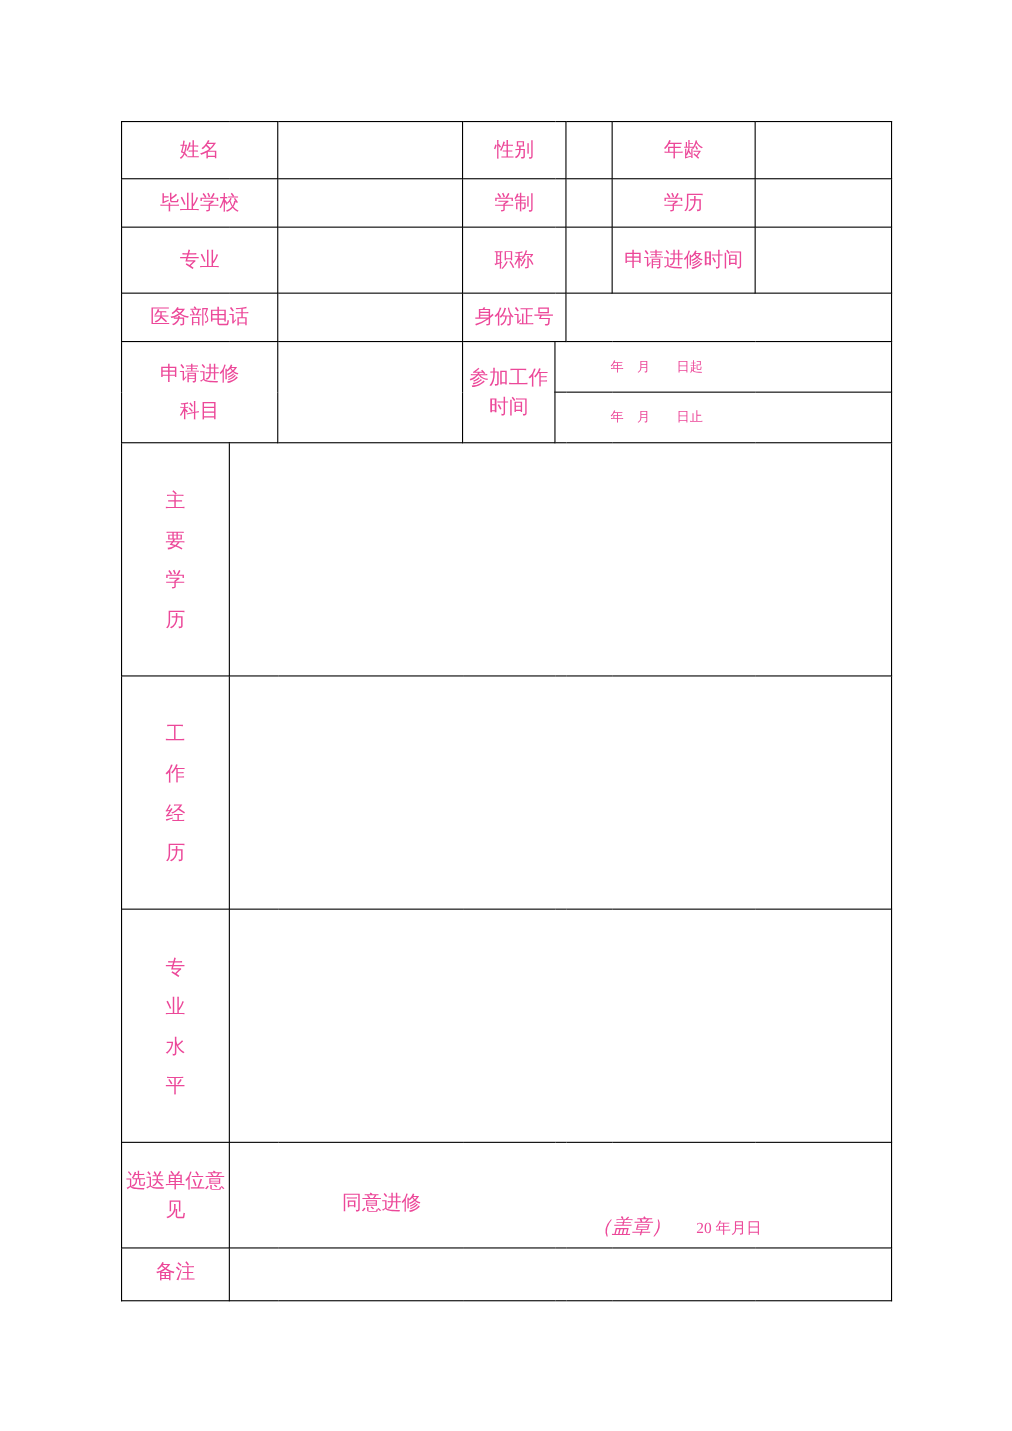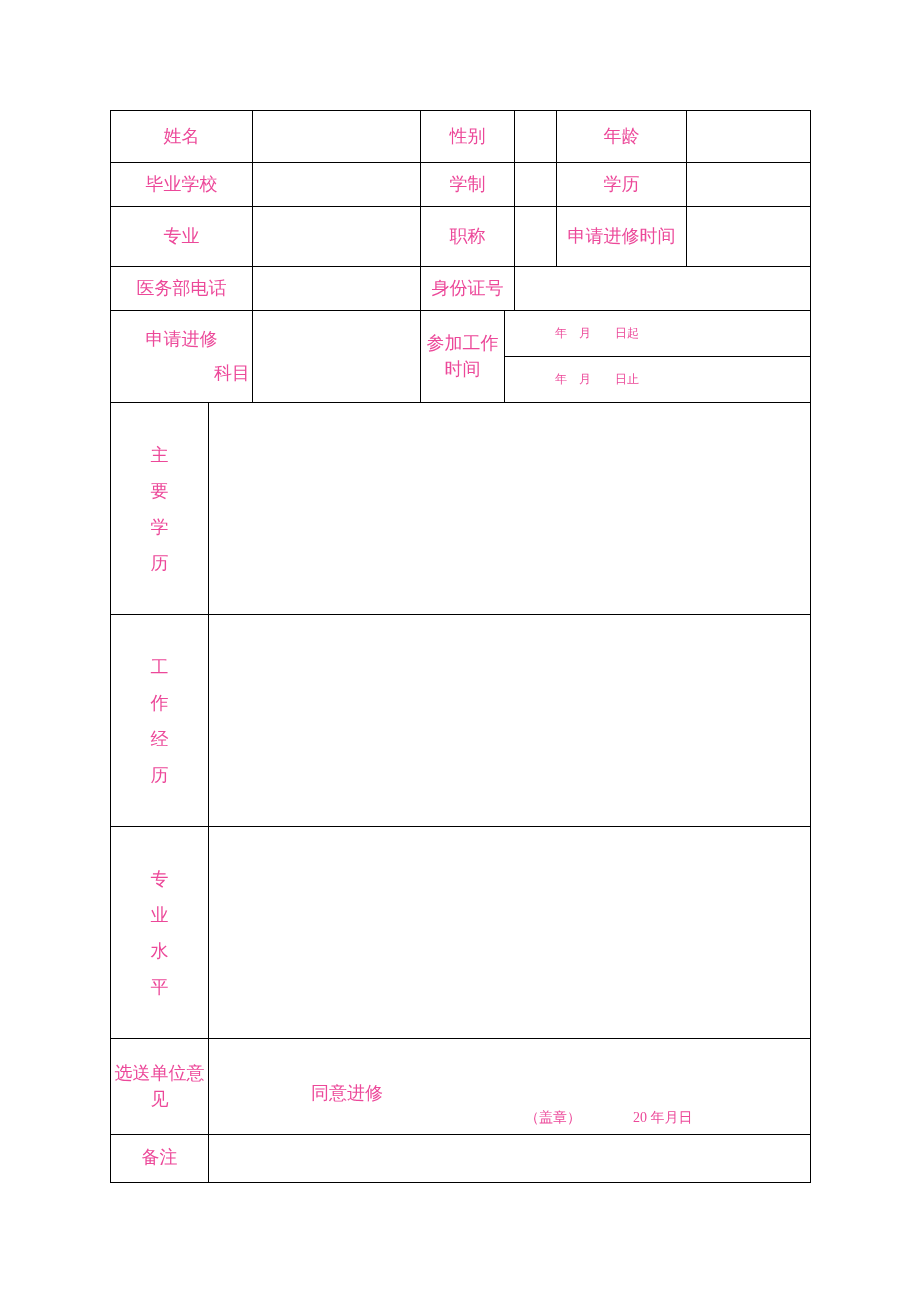--- a/index.html
+++ b/index.html
@@ -47,22 +47,23 @@
     }
     .opinion-agree {
       position: absolute;
       top: 42px;
       left: 102px;
       font-size: 18px;
     }
     .opinion-stamp {
       position: absolute;
       bottom: 6px;
-      left: 316px;
-      font-size: 14px;
+      left: 329px;
+      font-size: 18px;
+      font-style: italic;
     }
     .opinion-date {
       position: absolute;
       bottom: 6px;
       left: 424px;
       font-size: 14px;
     }
     .date-cell {
       font-size: 12px;
       letter-spacing: 0;
@@ -116,21 +117,21 @@
   <tr class="h2">
     <td colspan="2">医务部电话</td>
     <td></td>
     <td colspan="2">身份证号</td>
     <td colspan="3"></td>
   </tr>
 
   <tr class="h-subject">
     <td colspan="2" rowspan="2" style="border-bottom:1px solid #000;">
       <div>申请进修</div>
-      <div style="margin-top:8px;text-align:right;">科目</div>
+      <div style="margin-top:8px;">科目</div>
     </td>
     <td rowspan="2"></td>
     <td rowspan="2">参加工作时间</td>
     <td colspan="4" class="date-cell">年　月　　日起</td>
   </tr>
   <tr class="h-subject">
     <td colspan="4" class="date-cell">年　月　　日止</td>
   </tr>
 
   <tr class="h-tall">

